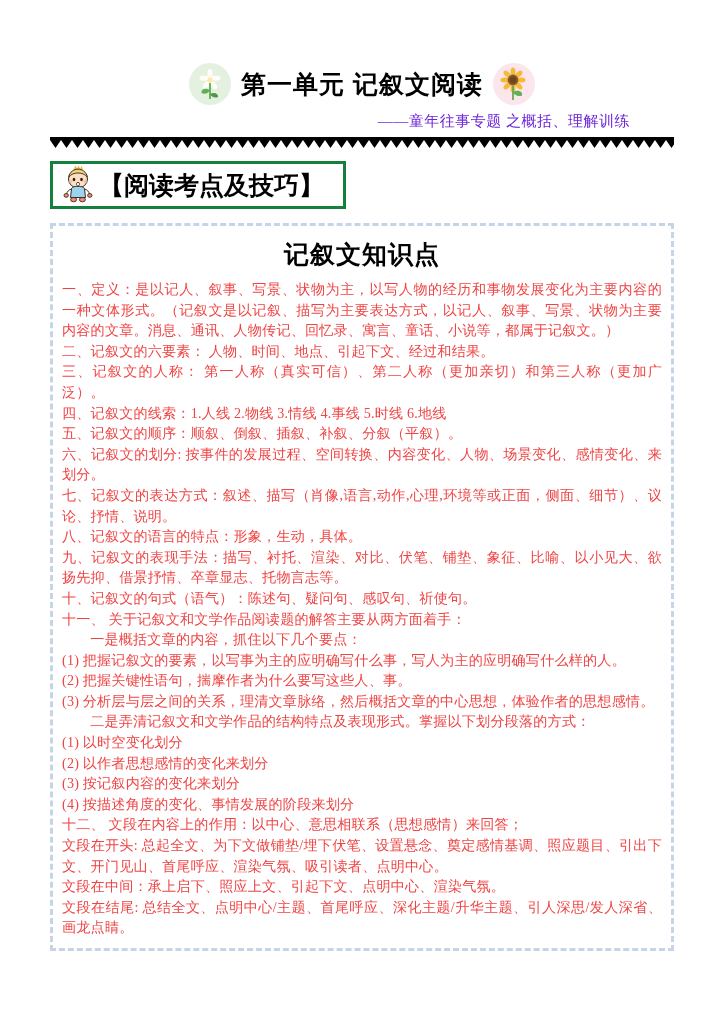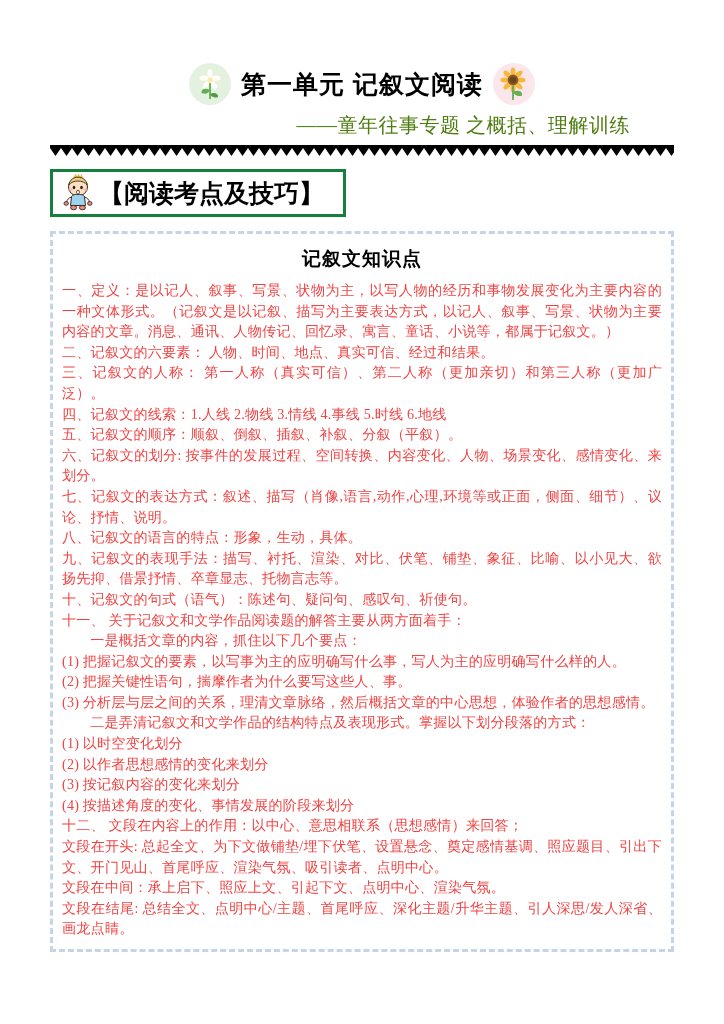--- a/index.html
+++ b/index.html
@@ -53,23 +53,23 @@
     color: #000;
     white-space: nowrap;
   }
 
   .subtitle-row {
     text-align: right;
     padding-right: 44px;
     margin-top: 2px;
   }
   .subtitle {
-    font-size: 20px;
+    font-size: 15px;
     letter-spacing: 0.5px;
-    color: #4d7c0f;
+    color: #6d28d9;
     font-family: "Liberation Serif", "DejaVu Serif", serif;
   }
 
   
   .zigzag-wrap {
     margin-top: 6px;
     height: 14px;
     width: 624px;
     position: relative;
   }
@@ -110,21 +110,21 @@
     border: 3px dashed #c6d4e8;
     box-sizing: border-box;
     padding: 8px 9px 10px 9px;
     background: #fff;
   }
 
   .content-title {
     text-align: center;
     font-family: "Liberation Sans", "DejaVu Sans", sans-serif;
     font-weight: bold;
-    font-size: 19px;
+    font-size: 25px;
     letter-spacing: 1px;
     color: #000;
     margin: 4px 0 8px 0;
   }
 
   .body-text p {
     margin: 0;
     font-size: 14.1px;
     line-height: 20.6px;
     letter-spacing: 0.2px;
@@ -222,21 +222,21 @@
       </svg>
     </div>
     <span class="header-box-label">【阅读考点及技巧】</span>
   </div>
 
   <div class="content-box">
     <div class="content-title">记叙文知识点</div>
 
     <div class="body-text">
       <p>一、定义：是以记人、叙事、写景、状物为主，以写人物的经历和事物发展变化为主要内容的一种文体形式。（记叙文是以记叙、描写为主要表达方式，以记人、叙事、写景、状物为主要内容的文章。消息、通讯、人物传记、回忆录、寓言、童话、小说等，都属于记叙文。）</p>
-      <p>二、记叙文的六要素： 人物、时间、地点、真实可信、经过和结果。</p>
+      <p>二、记叙文的六要素： 人物、时间、地点、引起下文、经过和结果。</p>
       <p>三、记叙文的人称： 第一人称（真实可信）、第二人称（更加亲切）和第三人称（更加广泛）。</p>
       <p>四、记叙文的线索：1.人线 2.物线 3.情线 4.事线 5.时线 6.地线</p>
       <p>五、记叙文的顺序：顺叙、倒叙、插叙、补叙、分叙（平叙）。</p>
       <p>六、记叙文的划分: 按事件的发展过程、空间转换、内容变化、人物、场景变化、感情变化、来划分。</p>
       <p>七、记叙文的表达方式：叙述、描写（肖像,语言,动作,心理,环境等或正面，侧面、细节）、议论、抒情、说明。</p>
       <p>八、记叙文的语言的特点：形象，生动，具体。</p>
       <p>九、记叙文的表现手法：描写、衬托、渲染、对比、伏笔、铺垫、象征、比喻、以小见大、欲扬先抑、借景抒情、卒章显志、托物言志等。</p>
       <p>十、记叙文的句式（语气）：陈述句、疑问句、感叹句、祈使句。</p>
       <p>十一、 关于记叙文和文学作品阅读题的解答主要从两方面着手：</p>
 

